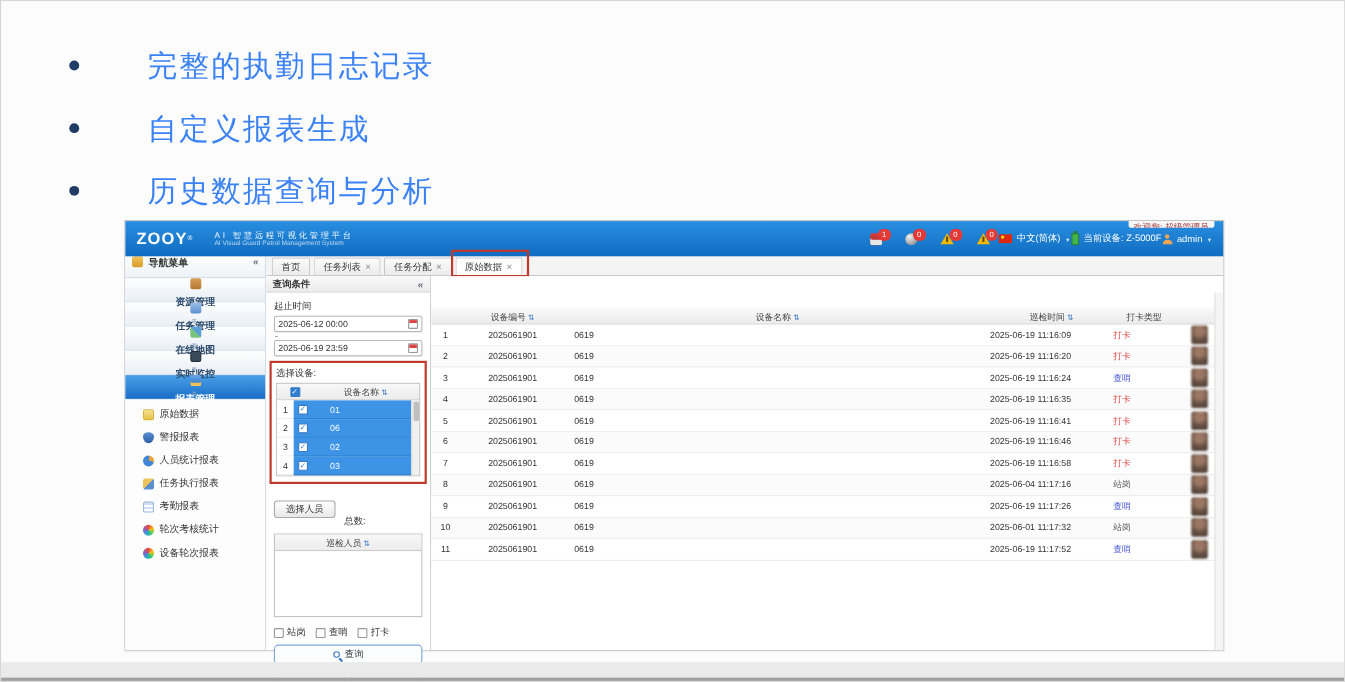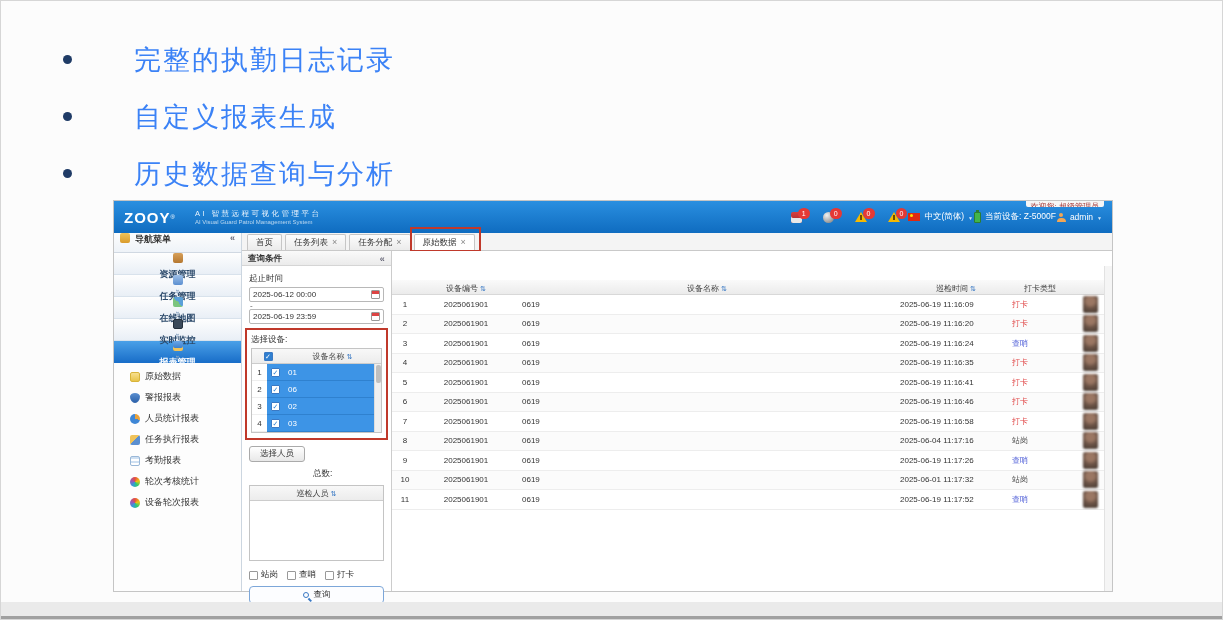--- a/index.html
+++ b/index.html
@@ -97,25 +97,25 @@
   .dt-checkcell { width:32px; display:flex; justify-content:center; }
   .dt-namecell { flex:1; display:flex; justify-content:center; align-items:center; gap:2px; font-size:8px; color:#444; }
   .sort::after { content:"⇅"; font-size:7px; color:#3a79c4; }
   .cb { width:9px; height:9px; border:1px solid #3a79c4; border-radius:1px; display:inline-flex; align-items:center; justify-content:center; background:#fff; cursor:pointer; flex:none; }
   .cb-on { background:#2f7fd0; }
   .cb-on::after { content:"✓"; color:#fff; font-size:7px; line-height:1; }
   .cb-row::after { content:"✓"; color:#2f7fd0; font-size:7px; line-height:1; }
   .cb-off { border-color:#999; }
   .dt-row { height:17px; display:flex; cursor:pointer; }
   .dt-no { width:15px; font-size:8px; color:#333; display:flex; align-items:center; justify-content:center; background:#fff; border-bottom:1px solid #eee; flex:none; }
-  .dt-sel { flex:1; background:#3d94e6; border-bottom:1px solid #2f81cf; display:flex; align-items:center; gap:8px; padding-left:4px; margin-right:7px; }
+  .dt-sel { flex:1; background:#3d94e6; border-bottom:1px solid #2f81cf; display:flex; align-items:center; gap:20px; padding-left:4px; margin-right:7px; }
   .dt-name { color:#fff; font-size:8px; }
   .dt-scroll { position:absolute; right:0; top:15px; bottom:0; width:7px; background:#f0f0f0; border-left:1px solid #ddd; cursor:pointer; }
   .dt-thumb { width:5px; height:18px; background:#bfbfbf; border-radius:2px; margin:1px auto 0; }
-  .prow { margin:6px 0 5px; display:flex; align-items:flex-start; gap:8px; }
+  .prow { margin:6px 0 5px; display:flex; align-items:center; gap:8px; }
   .btn-sm { height:16px; padding:0 10px; border:1px solid #aaa; border-radius:3px; background:linear-gradient(#fff,#e8e8e8); font-size:8.5px; color:#333; cursor:pointer; font-family:inherit; }
   .qlabel2 { font-size:8.5px; color:#333;margin-top:22px; }
   .ptable { border:1px solid #c4c4c4; background:#fff; height:76px; }
   .pt-head { height:15px; display:flex; align-items:center; justify-content:center; gap:2px; background:linear-gradient(#f8f8f8,#ececec); border-bottom:1px solid #ccc; font-size:8px; color:#444; }
   .filters { margin:8px 0 5px; display:flex; gap:9px; }
   .filter { display:flex; align-items:center; gap:3px; font-size:8.5px; color:#333; cursor:pointer; }
   .btn-search { width:100%; height:18px; border:1px solid #7da7d9; border-radius:4px; background:#fcfdff; display:flex; align-items:center; justify-content:center; gap:5px; font-size:8.5px; color:#333; cursor:pointer; font-family:inherit; }
   .mag { width:6px; height:6px; border:1.5px solid #3a79c4; border-radius:50%; position:relative; flex:none; }
   .mag::after { content:""; position:absolute; width:4px; height:1.5px; background:#3a79c4; transform:rotate(45deg); left:4px; top:6px; }
   .exports { display:flex; gap:5px; margin-top:7px; }

